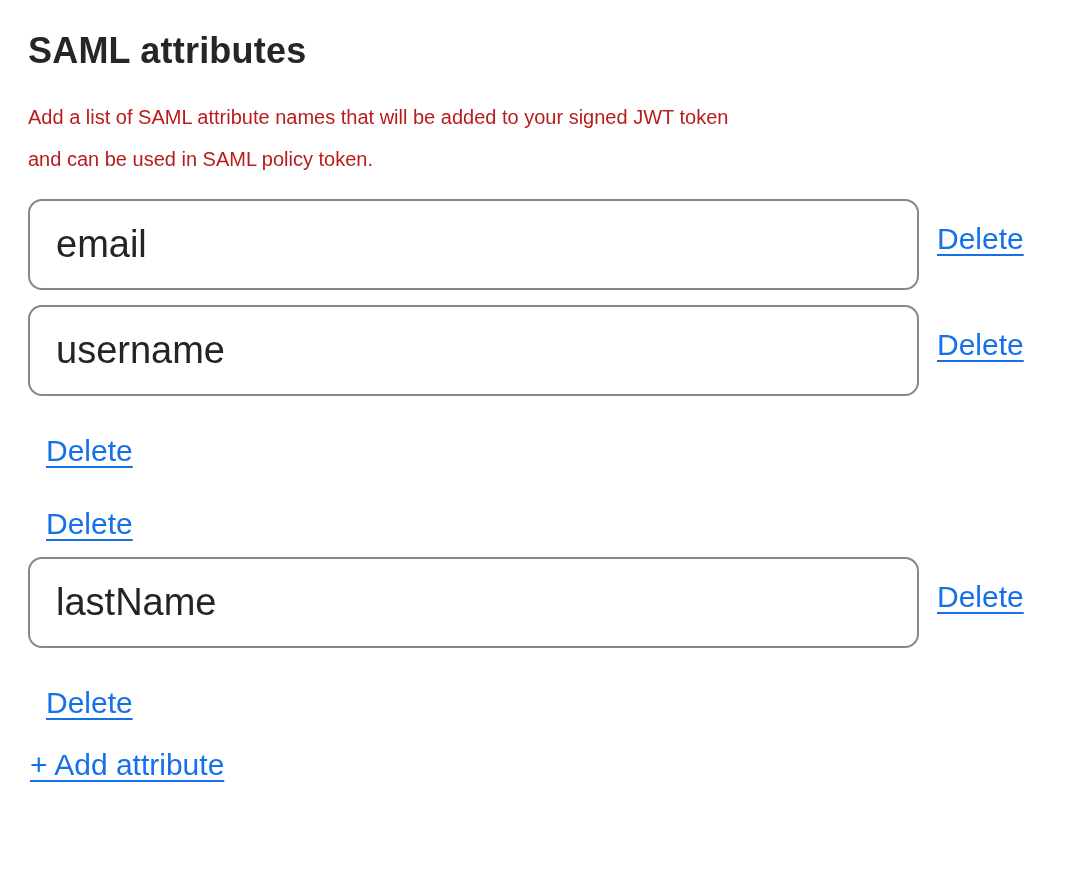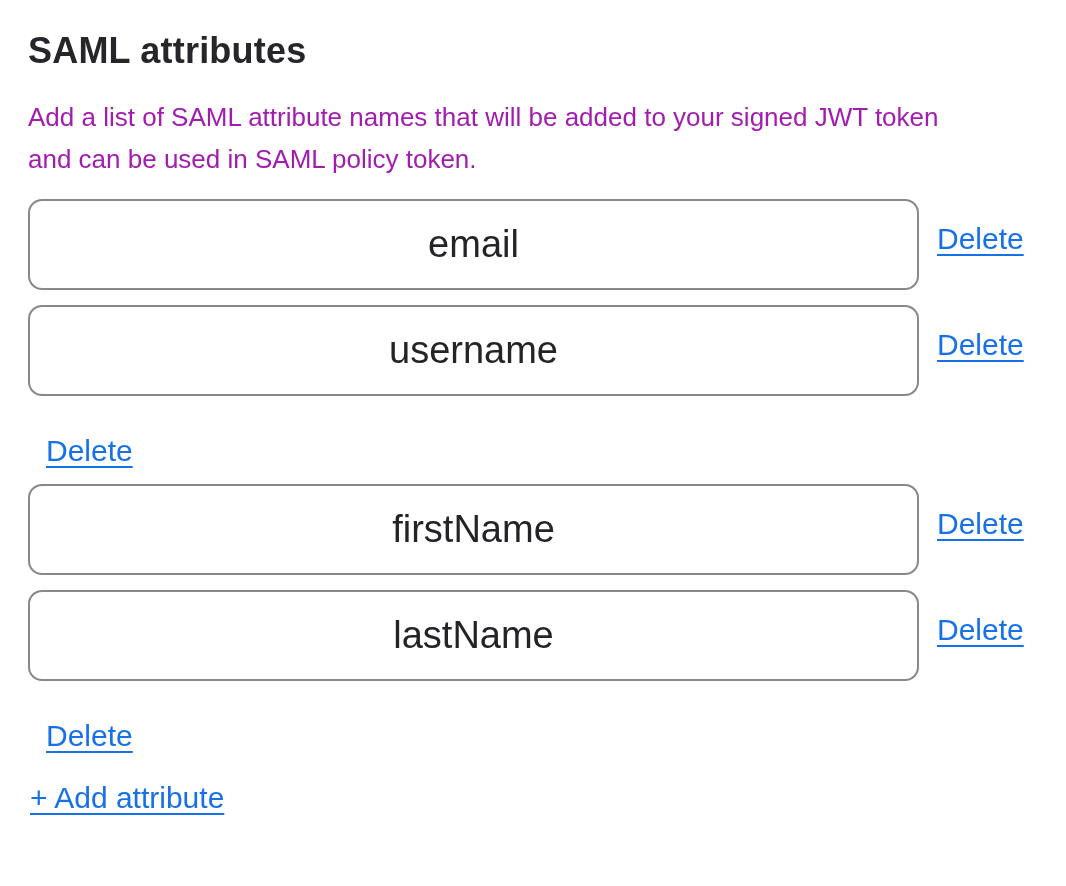--- a/index.html
+++ b/index.html
@@ -20,44 +20,43 @@
   .section-title {
     margin: 0 0 24px 0;
     font-size: 36px;
     line-height: 1.18;
     font-weight: 700;
     color: #26262a;
     letter-spacing: 0.2px;
   }
   .section-description {
     margin: 0 0 19px 0;
-    font-size: 26px;
+    font-size: 20px;
     line-height: 42px;
     font-weight: 400;
-    color: #a21caf;
+    color: #b91c1c;
   }
   .section-description .line { display: block; }
   .attr-row {
     display: flex;
     align-items: flex-start;
     margin-bottom: 15px;
   }
   .attr-input {
     width: 891px;
     height: 91px;
     flex: 0 0 891px;
     border: 2px solid #87878c;
     border-radius: 14px;
     background: #ffffff;
     padding: 0 26px;
     font-family: inherit;
     font-size: 38px;
     color: #242428;
     outline: none;
-    text-align: center;
   }
   .link {
     color: #1671e8;
     text-decoration: underline;
     text-decoration-thickness: 2px;
     text-underline-offset: 5px;
     font-size: 30px;
     line-height: 36px;
     cursor: pointer;
   }
@@ -92,21 +91,20 @@
   <div class="attr-row">
     <input type="text" class="attr-input" value="username" style="">
     <a class="link delete-link">Delete</a>
   </div>
 
   <div class="attr-row">
     <a class="link delete-link">Delete</a>
   </div>
 
   <div class="attr-row">
-    <input type="text" class="attr-input" value="firstName" style="">
     <a class="link delete-link">Delete</a>
   </div>
 
   <div class="attr-row">
     <input type="text" class="attr-input" value="lastName" style="">
     <a class="link delete-link">Delete</a>
   </div>
 
   <div class="attr-row">
     <a class="link delete-link">Delete</a>

